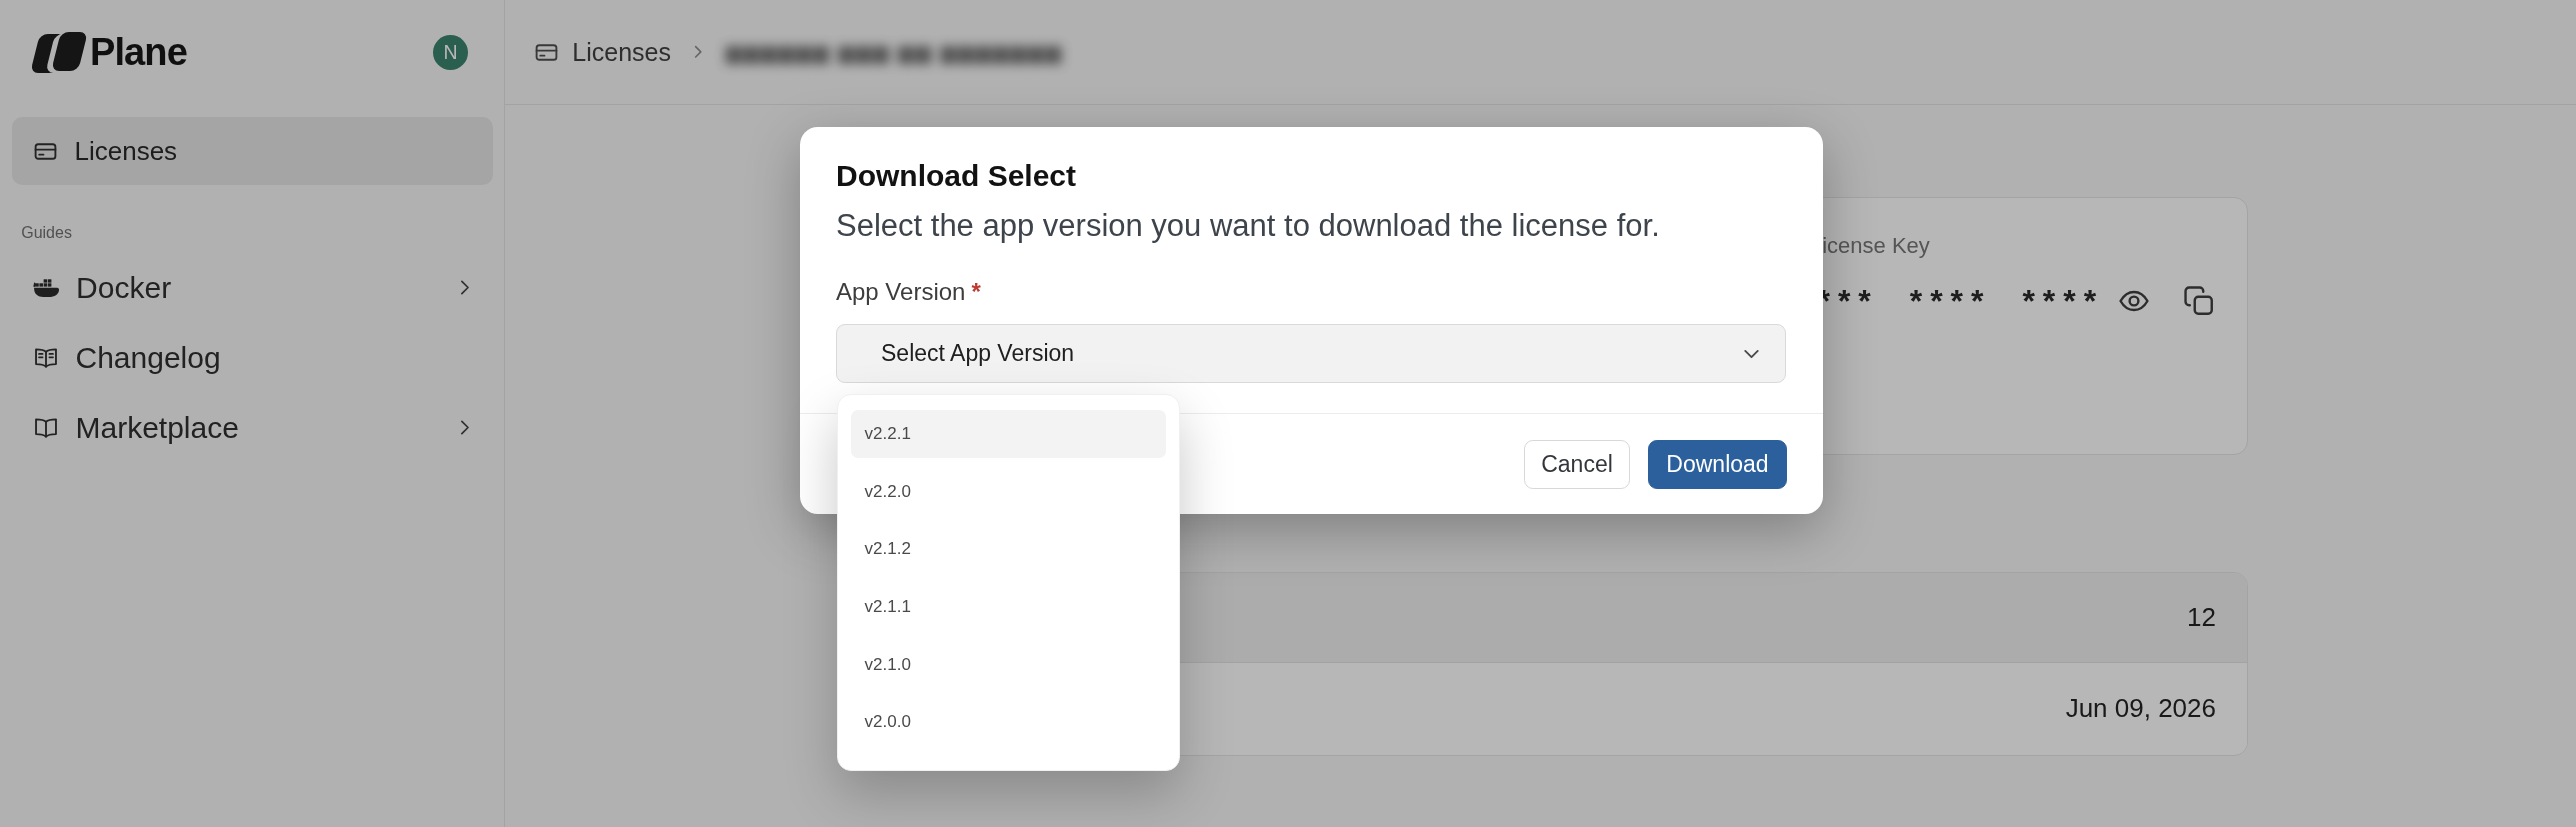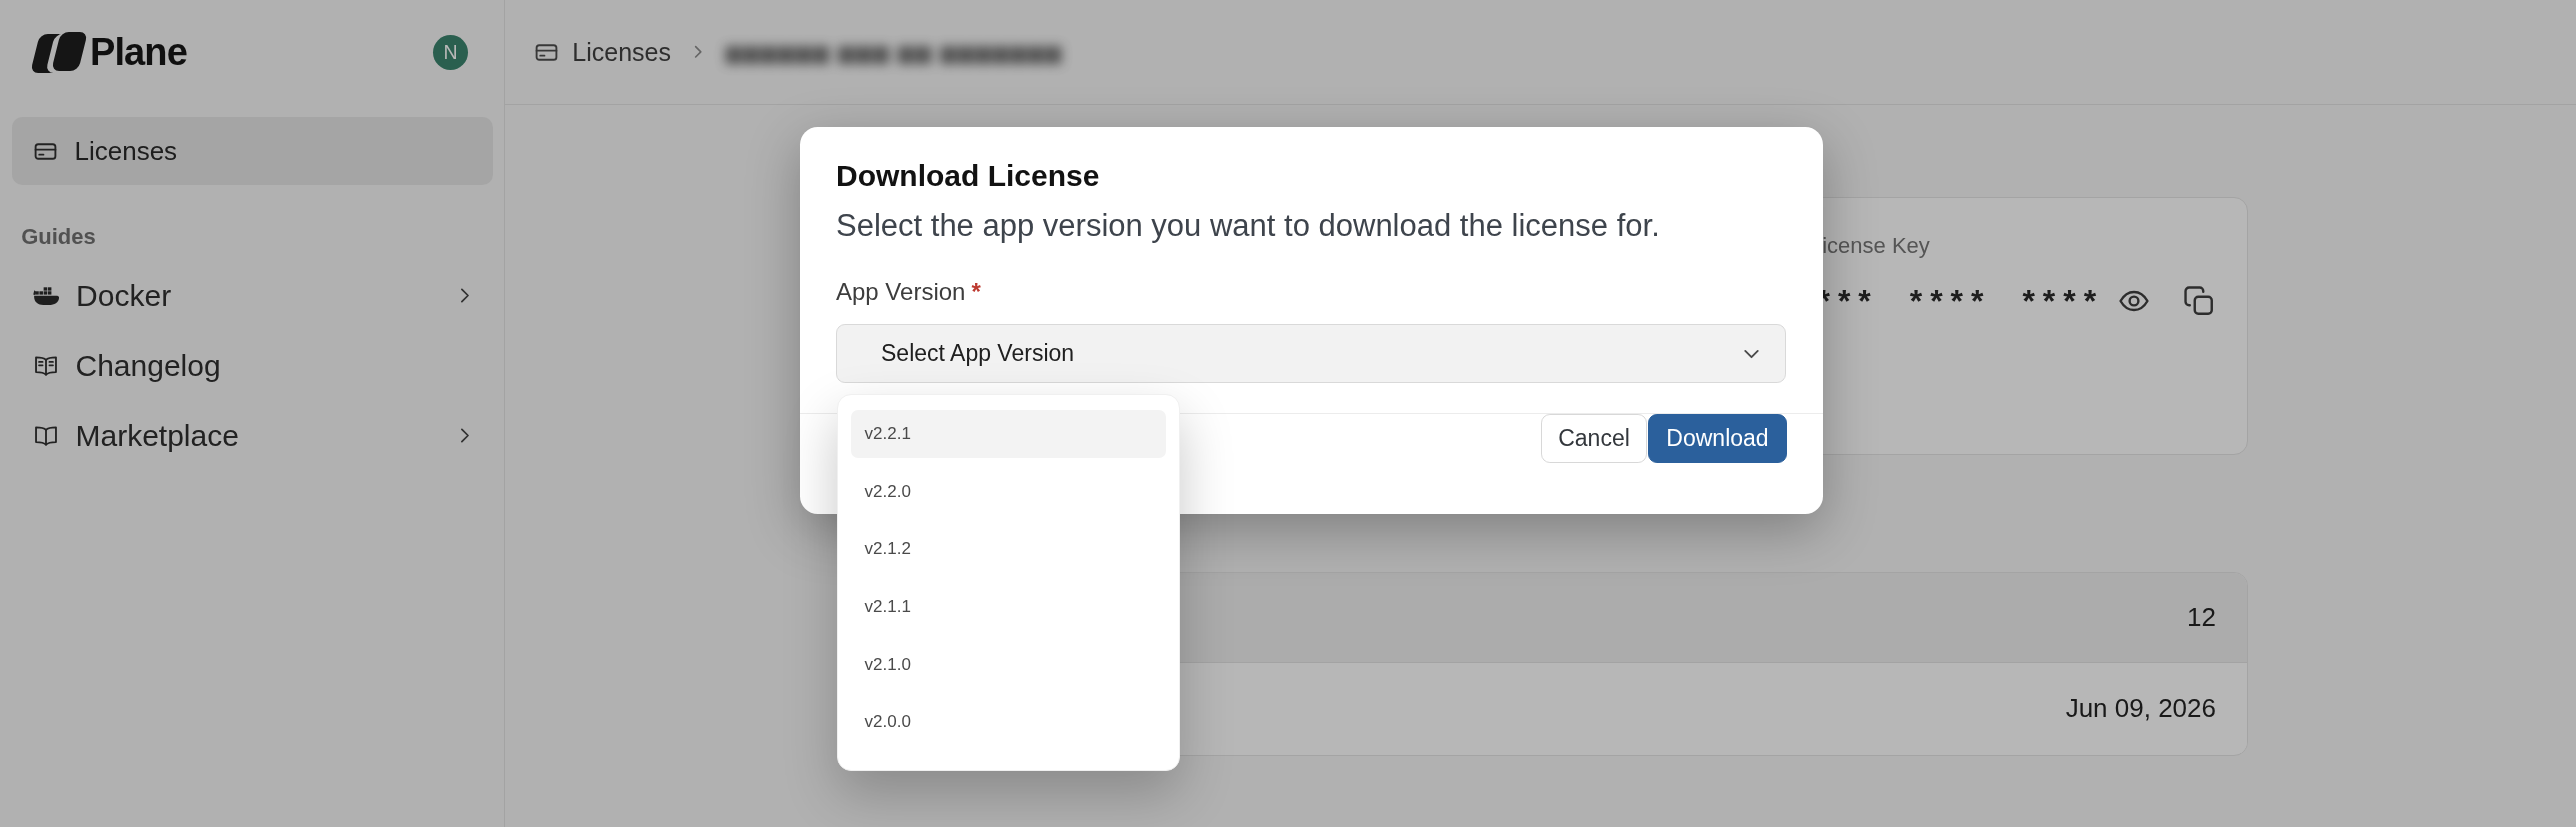--- a/index.html
+++ b/index.html
@@ -14,21 +14,21 @@
   .logo-shape { position:absolute; width:26.6px; height:39px; background:#171717; border-radius:8px; transform:skewX(-14deg); }
   .logo-shape.a { left:1.8px; top:4.4px; }
   .logo-shape.b { left:23px; top:2.7px; box-shadow:-5.3px 1.8px 0 0 #f6f6f6; }
   .logo-text { font-size:38px; font-weight:700; letter-spacing:-0.9px; color:#111; }
   .avatar { width:35px; height:35px; border-radius:50%; background:#35816a; color:#fff; font-size:19.5px; font-weight:500; display:flex; align-items:center; justify-content:center; }
 
   .nav { padding:12.4px 11.5px 0 11.5px; }
   .nav-item { height:68px; display:flex; align-items:center; padding:0 21px; border-radius:10.6px; }
   .nav-item .label { font-size:26px; color:#232323; font-weight:500; margin-left:17px; flex:1; }
   .nav-item.selected { background:#e6e6e6; }
-  .section-title { margin:39px 0 10.6px 9.7px; font-size:22px; font-weight:700; color:#6e6e6e; }
+  .section-title { margin:39px 0 10.6px 9.7px; font-size:16px; font-weight:400; color:#6e6e6e; }
   .guide-item { height:70px; display:flex; align-items:center; padding:0 17.7px 0 21px; border-radius:10.6px; }
   .guide-item .label { font-size:30px; color:#2a2a2a; font-weight:500; margin-left:17px; flex:1; }
   .icon { display:inline-flex; align-items:center; justify-content:center; }
 
   
   .main-header { position:absolute; left:505px; top:0; width:2071px; height:105px; background:#f6f6f6; border-bottom:1.8px solid #e3e3e3; display:flex; align-items:center; padding-left:29px; }
   .crumb-label { font-size:25px; color:#3c3c3c; font-weight:500; margin:0 17.7px 0 13.3px; }
   .crumb-sep { margin-right:19.5px; }
   .crumb-blur { font-size:20.4px; color:#595959; filter:blur(5.3px); opacity:.85; letter-spacing:1.8px; }
 
@@ -49,21 +49,21 @@
 
   
   .backdrop { position:absolute; inset:0; background:rgba(18,18,18,0.30); z-index:50; }
   .modal { position:absolute; left:800px; top:127px; width:1023px; height:387px; background:#fff; border-radius:17.7px; box-shadow:0 16px 53px rgba(0,0,0,0.28); z-index:60; }
   .m-title { position:absolute; left:36px; top:32px; font-size:30px; font-weight:700; color:#121212; }
   .m-sub { position:absolute; left:36px; top:81px; font-size:31px; color:#3e444c;text-align:right; }
   .m-label { position:absolute; left:36px; top:151px; font-size:24px; color:#3d3d3d; font-weight:500; }
   .m-required { color:#bd3a30; margin-left:6.2px; font-weight:700; }
   .m-select { position:absolute; left:36px; top:197px; width:950px; height:59px; background:#f2f2f2; border:1.8px solid #d9d9d9; border-radius:8.9px; display:flex; align-items:center; justify-content:space-between; padding:0 21px 0 23px; }
   .m-select .value { font-size:23px; color:#202020;margin-left:21px; }
-  .m-footer { position:absolute; left:0; top:286px; width:100%; height:101px; border-top:1.8px solid #ececec; display:flex; justify-content:flex-end; gap:1px; padding-right:36px; }
+  .m-footer { position:absolute; left:0; top:286px; width:100%; height:101px; border-top:1.8px solid #ececec; display:flex; align-items:center; justify-content:flex-end; gap:18px; padding-right:36px; }
   .btn { height:49px; border-radius:8.9px; display:flex; align-items:center; justify-content:center; font-size:23px; }
   .btn-cancel { width:106px; background:#fff; border:1.8px solid #d8d8d8; color:#33373c; }
   .btn-download { width:139px; background:#2b609c; border:1.8px solid #2b609c; color:#fff; font-weight:500; }
 
   
   .dropdown { position:absolute; left:837px; top:394px; width:343px; height:377px; background:#fff; border:1.8px solid #f0f0f0; border-radius:14px; box-shadow:0 23px 53px rgba(0,0,0,0.22); z-index:70; padding:15px 13.3px; }
   .opt { height:48px; border-radius:7px; display:flex; align-items:center; padding-left:13.3px; font-size:17px; color:#4a4a4a; margin-bottom:9.7px; }
   .opt.active { background:#f3f3f3; }
   svg { display:block; }
 </style>
@@ -190,21 +190,21 @@
     <span>12</span>
   </div>
   <div class="t-row second">
     <span>Jun 09, 2026</span>
   </div>
 </div>
 
 <div class="backdrop"></div>
 
 <div class="modal">
-  <div class="m-title">Download License</div>
+  <div class="m-title">Download Select</div>
   <div class="m-sub">Select the app version you want to download the license for.</div>
   <div class="m-label">
     <span>App Version</span><span class="m-required">*</span>
   </div>
   <div class="m-select">
     <span class="value">Select App Version</span>
     <span class="icon">
       <svg width="25" height="25" viewBox="0 0 24 24" fill="none" stroke="#4a4a4a" stroke-width="1.8" stroke-linecap="round" stroke-linejoin="round">
           <path d="M6 9.5l6 6 6-6"></path>
         </svg>

